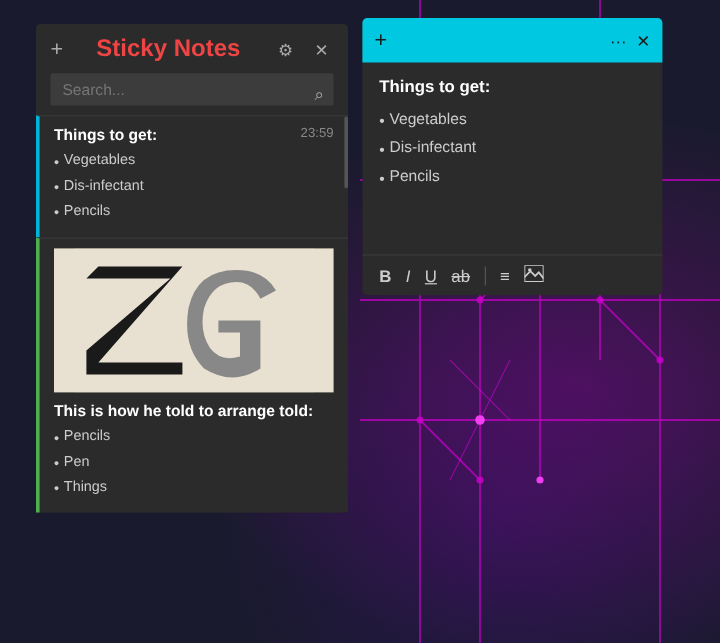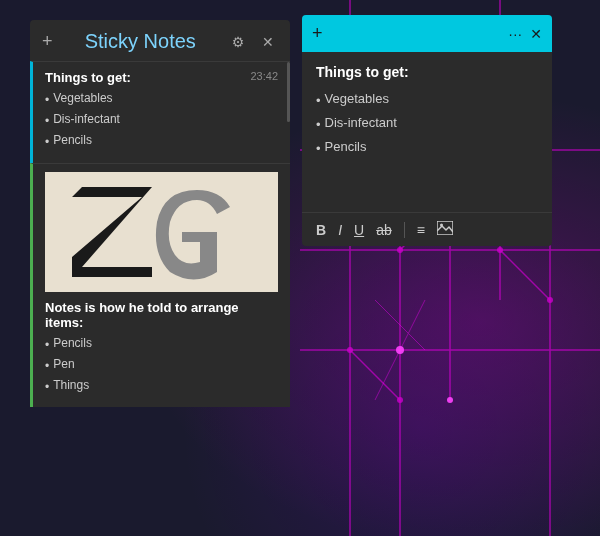--- a/index.html
+++ b/index.html
@@ -45,22 +45,22 @@
 
     .sticky-panel-header {
       display: flex;
       align-items: center;
       justify-content: space-between;
       padding: 10px 12px 8px;
     }
 
     .sticky-panel-title {
       font-size: 20px;
-      font-weight: 400;
-      color: #7dd3fc;
+      font-weight: 700;
+      color: #ef4444;
     }
 
     .header-icons {
       display: flex;
       gap: 10px;
       align-items: center;
     }
 
     .icon-btn {
       color: #aaaaaa;
@@ -314,23 +314,27 @@
 
   <div class="sticky-panel-header">
     <span class="add-icon">+</span>
     <span class="sticky-panel-title">Sticky Notes</span>
     <div class="header-icons">
       <button class="icon-btn">⚙</button>
       <button class="icon-btn">✕</button>
     </div>
   </div>
 
+  <div class="search-container">
+    <input class="search-input" type="text" placeholder="Search..." style="">
+    <span class="search-icon">⌕</span>
+  </div>
 
   <div class="note-card note-card-accent-blue" style="position:relative;">
-    <span class="note-time">23:42</span>
+    <span class="note-time">23:59</span>
     <div class="note-title">Things to get:</div>
     <div class="note-content">
       <div class="note-bullet">
         <span class="bullet-dot">•</span>
         <span>Vegetables</span>
       </div>
       <div class="note-bullet">
         <span class="bullet-dot">•</span>
         <span>Dis-infectant</span>
       </div>
@@ -348,21 +352,21 @@
 
     <div class="note-image">
       <svg width="200" height="120" viewBox="0 0 200 120" xmlns="http://www.w3.org/2000/svg">
         <rect width="200" height="120" fill="#e8e0d0"></rect>
 
         <polygon points="20,15 90,15 20,95 90,95 90,105 10,105 10,85 80,25 10,25" fill="#1a1a1a"></polygon>
 
         <path d="M110,60 L155,60 L155,100 Q132,115 108,100 Q90,82 95,50 Q102,18 135,18 Q158,18 168,35 L155,42 Q148,28 135,28 Q115,28 108,50 Q104,70 113,83 Q122,95 138,90 L138,70 L120,70 L120,60 Z" fill="#888888"></path>
       </svg>
     </div>
-    <div class="note-title">Notes is how he told to arrange items:</div>
+    <div class="note-title">This is how he told to arrange told:</div>
     <div class="note-content">
       <div class="note-bullet">
         <span class="bullet-dot">•</span>
         <span>Pencils</span>
       </div>
       <div class="note-bullet">
         <span class="bullet-dot">•</span>
         <span>Pen</span>
       </div>
       <div class="note-bullet">

